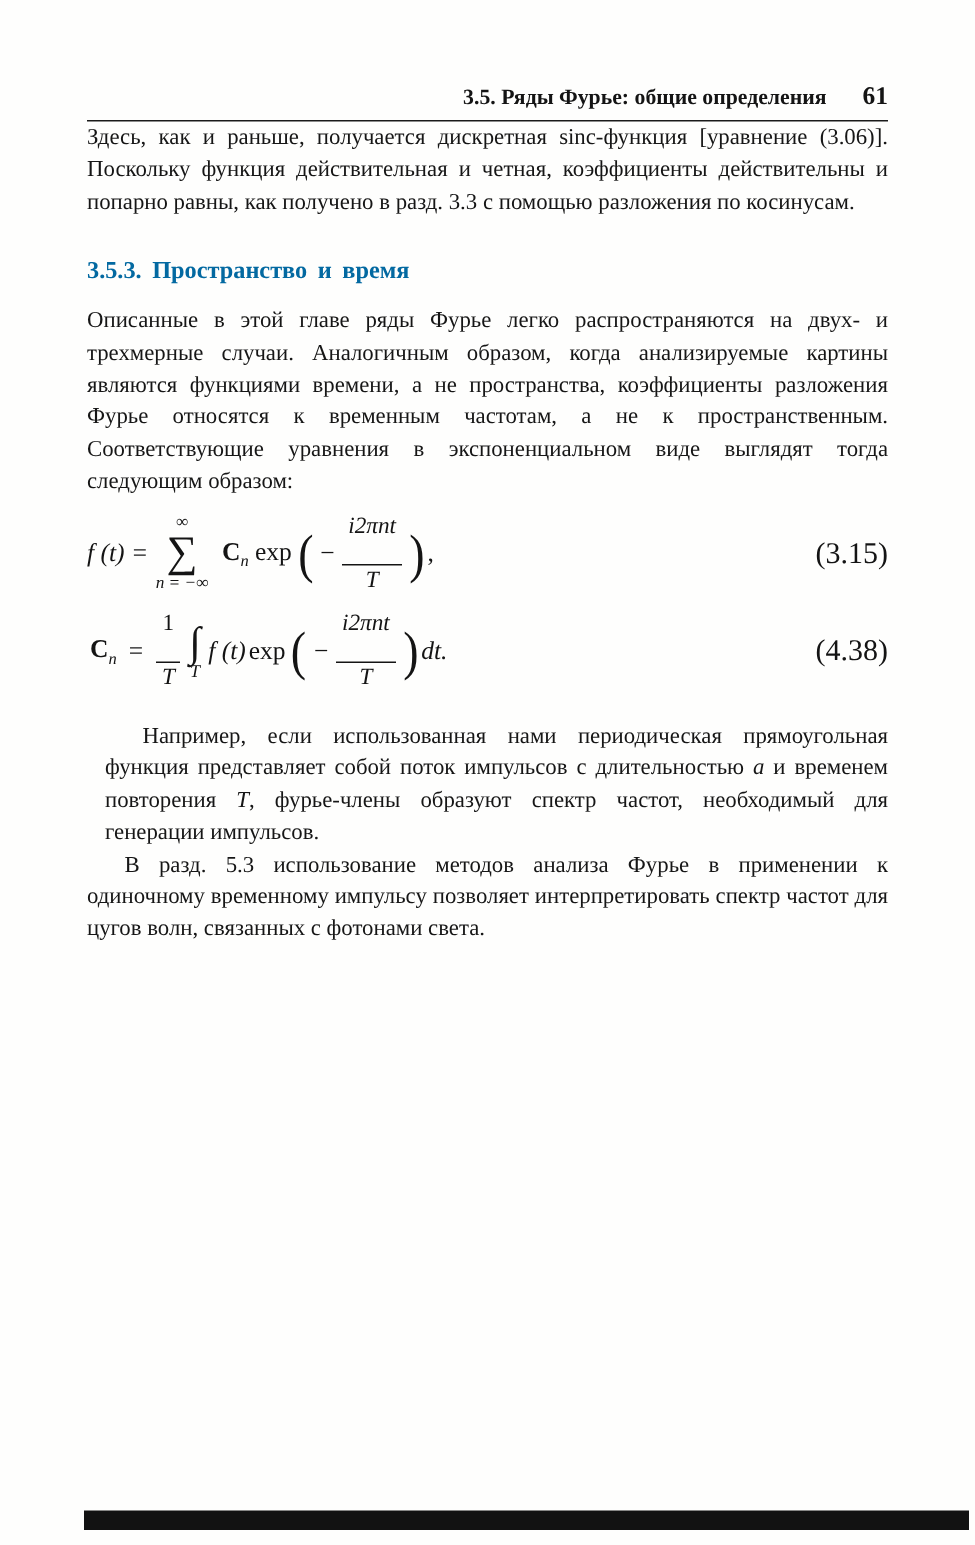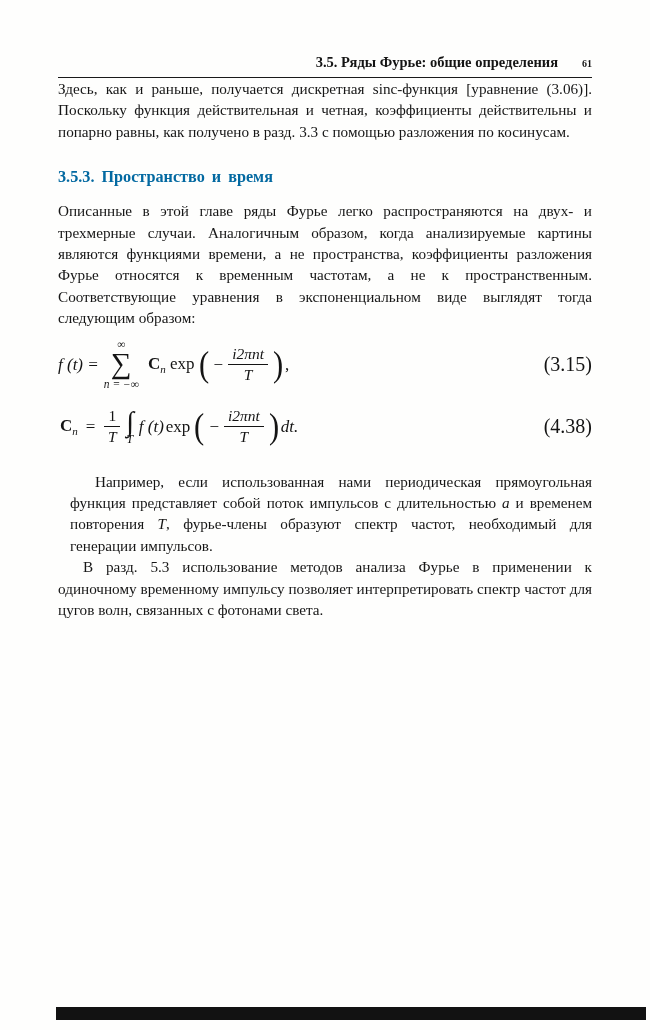--- a/index.html
+++ b/index.html
@@ -19,21 +19,21 @@
   .header {
     display: flex;
     justify-content: flex-end;
     align-items: baseline;
     gap: 24px;
     font-weight: bold;
     font-size: 14.5px;
     padding-bottom: 6px;
     border-bottom: 1.6px solid #1a1a1a;
   }
-  .header-page { font-size: 10px; }
+  .header-page { font-size: 17px; }
 
   p.body-text {
     font-size: 15.2px;
     line-height: 21.4px;
     text-align: justify;
     color: #161616;
   }
   .p1 { }
   .p2 { margin-top: 0; }
   .indent { text-indent: 25px; }
@@ -91,21 +91,21 @@
 
   .frac {
     display: inline-flex;
     flex-direction: column;
     align-items: center;
     font-size: 15.5px;
     line-height: 1.2;
     margin: 0 3px;
     vertical-align: middle;
   }
-  .frac .num { border-bottom: 1.3px solid #141414; padding: 0 4px 1px 4px; font-family: Liberation Serif, serif; }
+  .frac .num { border-bottom: 1.3px solid #141414; padding: 0 4px 16px 4px; font-family: Liberation Serif, serif; }
   .frac .den { padding-top: 1px; }
 
   .bigparen {
     font-size: 36px;
     font-weight: 300;
     line-height: 0.75;
     transform: scaleX(0.85);
     margin: 0 1px;
   }
   .minus { margin: 0 2px 0 3px; }

